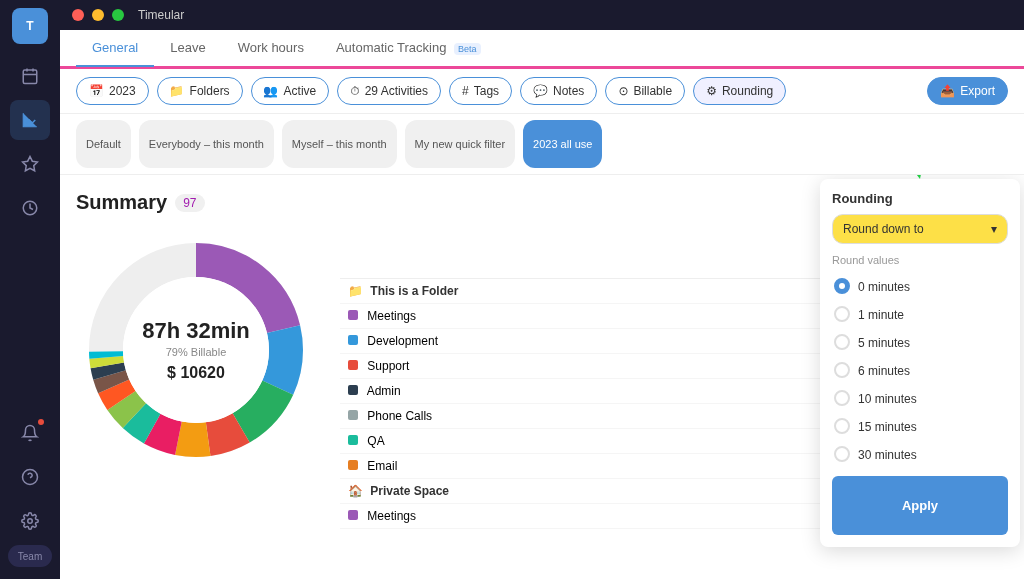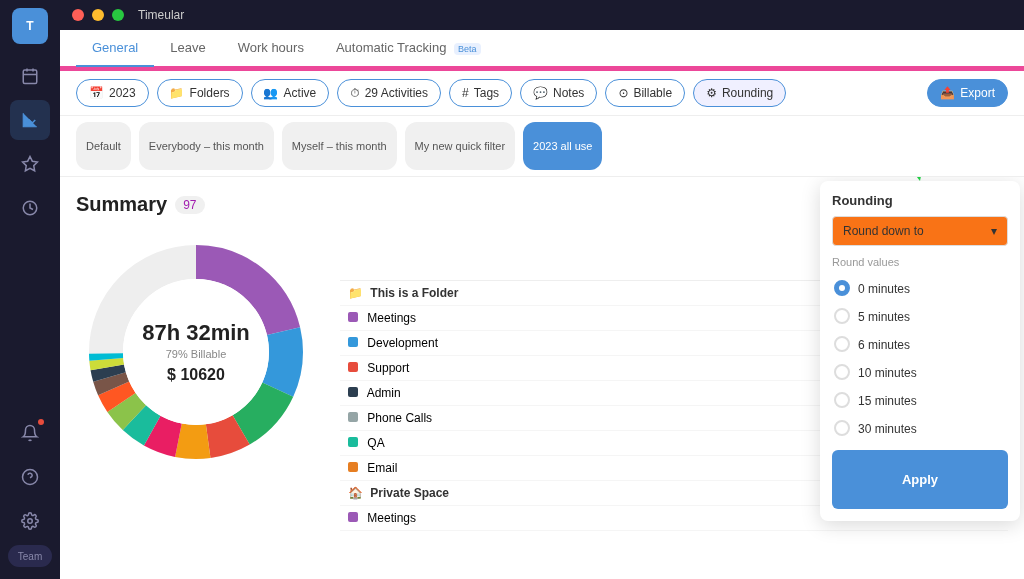--- a/index.html
+++ b/index.html
@@ -68,21 +68,21 @@
     .titlebar-controls { display: flex; gap: 8px; }
     .titlebar-btn { width: 12px; height: 12px; border-radius: 50%; border: none; cursor: pointer; }
     .tb-close { background: #ff5f57; }
     .tb-min { background: #febc2e; }
     .tb-max { background: #28c840; }
 
     
     .top-tabs {
       display: flex;
       padding: 0 16px;
-      border-bottom: 5px solid #ec4899;
+      border-bottom: 3px solid #ec4899;
       background: white;
     }
     .top-tab {
       padding: 10px 16px;
       font-size: 13px;
       cursor: pointer;
       color: #666;
       border-bottom: 2px solid transparent;
       margin-bottom: -1px;
     }
@@ -236,24 +236,24 @@
       padding: 12px;
     }
     .rounding-title {
       font-size: 13px; font-weight: 600; color: #333;
       margin-bottom: 8px;
     }
     .round-select {
       width: 100%;
       padding: 7px 10px;
       border: 1px solid #ddd;
-      border-radius: 4px;
+      border-radius: 11px;
       font-size: 12px;
       color: #333;
-      background: #f97316;
+      background: #fde047;
       cursor: pointer;
       display: flex; align-items: center; justify-content: space-between;
       margin-bottom: 10px;
     }
     .round-values-label {
       font-size: 11px; color: #999; margin-bottom: 6px;
     }
     .radio-option {
       display: flex; align-items: flex-end; gap: 8px;
       padding: 6px 2px;
@@ -578,20 +578,24 @@
       </div>
 
       <div class="round-values-label">Round values</div>
 
       <div class="radio-option">
         <div class="radio-circle selected"></div>
         <span>0 minutes</span>
       </div>
       <div class="radio-option">
         <div class="radio-circle"></div>
+        <span>1 minute</span>
+      </div>
+      <div class="radio-option">
+        <div class="radio-circle"></div>
         <span>5 minutes</span>
       </div>
       <div class="radio-option">
         <div class="radio-circle"></div>
         <span>6 minutes</span>
       </div>
       <div class="radio-option">
         <div class="radio-circle"></div>
         <span>10 minutes</span>
       </div>

